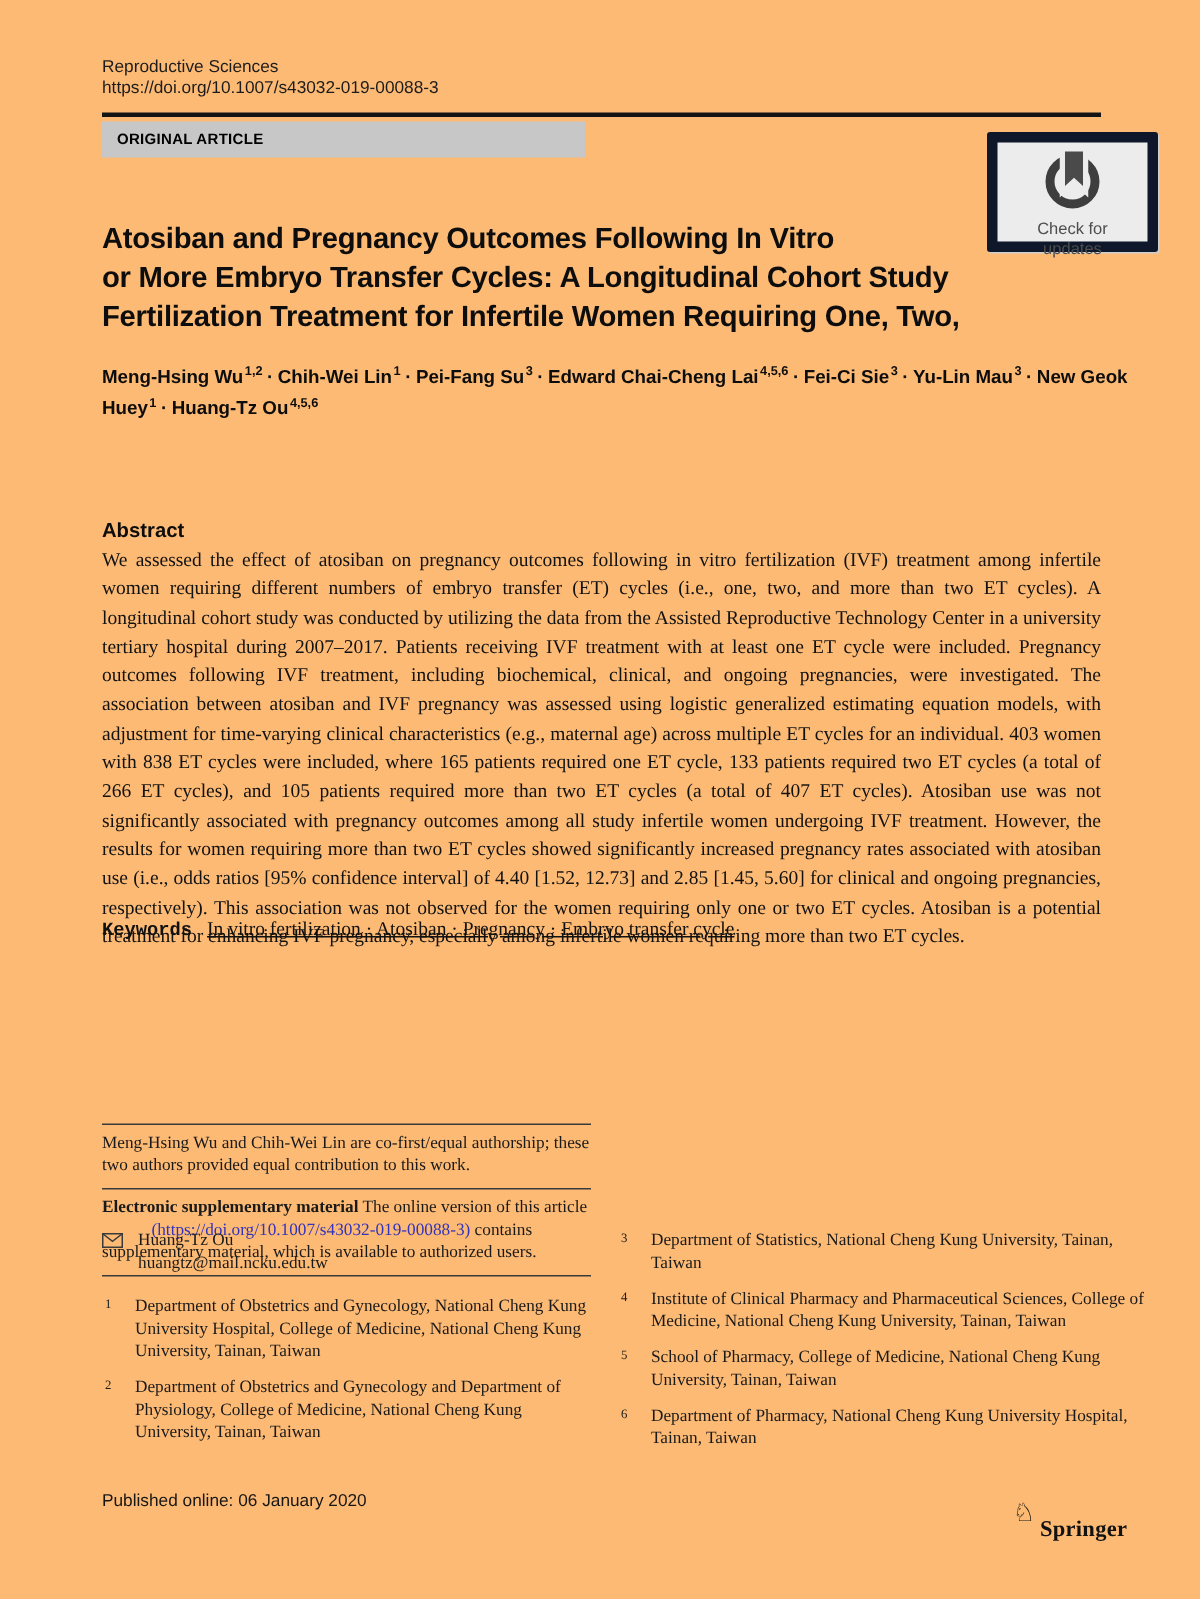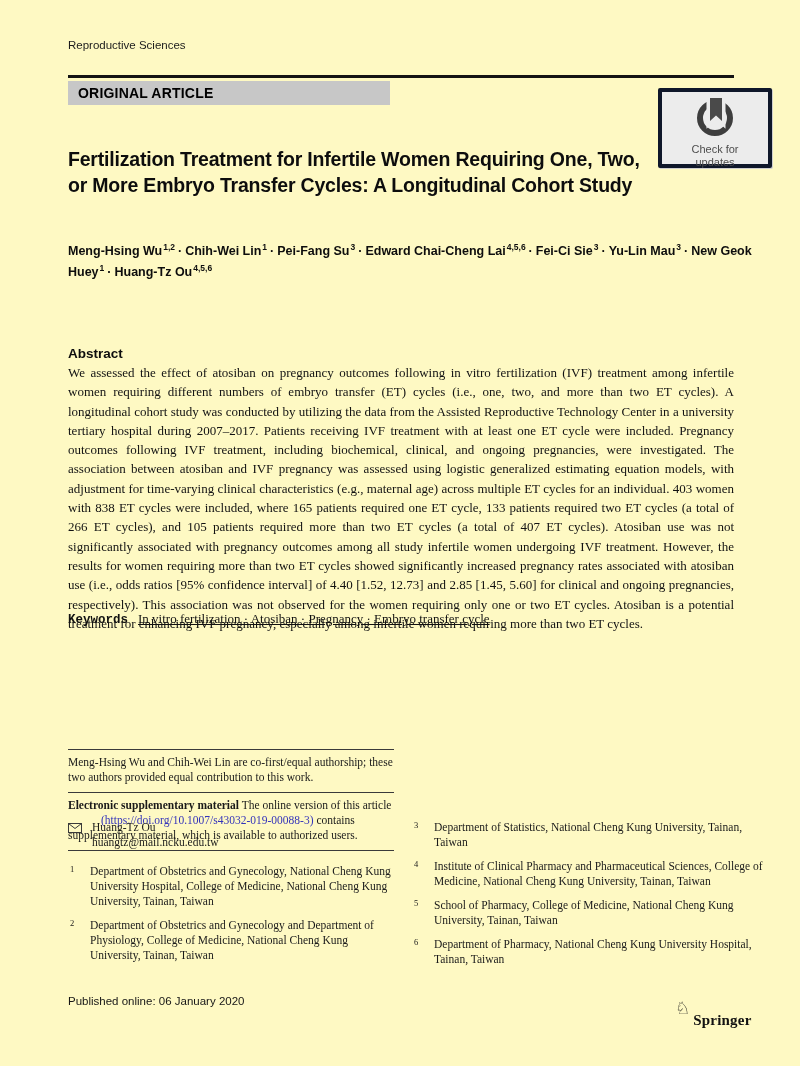--- a/index.html
+++ b/index.html
@@ -1,35 +1,35 @@
 <!DOCTYPE html>
 <html><head>
 <meta charset="utf-8">
 <style>
   * { margin:0; padding:0; box-sizing:border-box; }
   html,body { background:#888; }
   .page {
     position:relative; width:800px; height:1066px; margin:0 auto;
-    background:#fef9c3; overflow:hidden;
+    background:#fdba74; overflow:hidden;
     font-family:"Liberation Sans", sans-serif; color:#111;
   }
   
   .journal-head { position:absolute; top:38px; left:68px; right:66px; }
   .journal-name { font-size:11.5px; color:#1c1c1c; line-height:14px; }
   .journal-doi  { font-size:11.5px; color:#1c1c1c; line-height:14px; }
   .head-rule { position:absolute; top:75px; left:68px; width:666px; height:3px; background:#141414; }
   .article-type {
     position:absolute; top:81px; left:68px; width:322px; height:24px;
-    background:#c7c7c7; color:#000; font-weight:bold; font-size:14px;
+    background:#c7c7c7; color:#000; font-weight:bold; font-size:10px;
     display:flex; align-items:center; padding-left:10px; letter-spacing:.2px;
   }
   
   .badge {
     position:absolute; top:88px; left:658px; width:114px; height:80px;
-    background:#ececec; border:4px solid #0f172a; border-radius:2px;
+    background:#ececec; border:7px solid #0f172a; border-radius:2px;
     box-shadow:1px 1px 0 #cfcfcf;
     display:flex; flex-direction:column; align-items:center; justify-content:flex-start;
     cursor:pointer;
   }
   .badge svg { margin-top:4px; }
   .badge-text { font-size:11px; line-height:12.5px; color:#4d4d4d; text-align:center; margin-top:1px; }
   
   .title {
     position:absolute; top:146px; left:68px; width:640px;
     font-size:19.5px; font-weight:bold; line-height:26px; color:#0d0d0d;
@@ -79,41 +79,43 @@
   .springer-glyph { font-size:17px; line-height:17px; }
   .springer-word { font-family:"Liberation Serif", serif; font-size:15px; font-weight:600; letter-spacing:.2px;margin-top:24px; }
 </style>
 </head>
 <body>
 
 <div class="page">
 
   <div class="journal-head">
     <div class="journal-name">Reproductive Sciences</div>
+    <div class="journal-doi">https://doi.org/10.1007/s43032-019-00088-3</div>
   </div>
   <div class="head-rule" style="background: rgb(20, 20, 20);"></div>
   <div class="article-type" style="background: rgb(199, 199, 199);">ORIGINAL ARTICLE</div>
 
   <div class="badge">
     <span>
       <svg width="42" height="42" viewBox="0 0 42 42">
         <circle cx="21" cy="22" r="15" fill="none" stroke="#3e3e3e" stroke-width="6"></circle>
         <path d="M15 1 h14 v26 l-7 -6.5 l-7 6.5 z" fill="#ececec" stroke="#ececec" stroke-width="5"></path>
         <path d="M16 2 h12 v23 l-6 -5.5 l-6 5.5 z" fill="#4a4a4a"></path>
       </svg>
     </span>
     <div class="badge-text">
       <span style="white-space:pre-line;">Check for
 updates</span>
     </div>
   </div>
 
   <h1 class="title">
+      <div>Atosiban and Pregnancy Outcomes Following In Vitro</div>
+      <div>or More Embryo Transfer Cycles: A Longitudinal Cohort Study</div>
       <div>Fertilization Treatment for Infertile Women Requiring One, Two,</div>
-      <div>or More Embryo Transfer Cycles: A Longitudinal Cohort Study</div>
     </h1>
 
   <div class="authors"><span><span>Meng-Hsing Wu</span><sup>1,2</sup></span><span class="sep">·</span><span><span>Chih-Wei Lin</span><sup>1</sup></span><span class="sep">·</span><span><span>Pei-Fang Su</span><sup>3</sup></span><span class="sep">·</span><span><span>Edward Chai-Cheng Lai</span><sup>4,5,6</sup></span><span class="sep">·</span><span><span>Fei-Ci Sie</span><sup>3</sup></span><span class="sep">·</span><span><span>Yu-Lin Mau</span><sup>3</sup></span><span class="sep">·</span><span><span>New Geok Huey</span><sup>1</sup></span><span class="sep">·</span><span><span>Huang-Tz Ou</span><sup>4,5,6</sup></span></div>
 
 
   <div class="abstract-head">Abstract</div>
   <div class="abstract-body">We assessed the effect of atosiban on pregnancy outcomes following in vitro fertilization (IVF) treatment among infertile women requiring different numbers of embryo transfer (ET) cycles (i.e., one, two, and more than two ET cycles). A longitudinal cohort study was conducted by utilizing the data from the Assisted Reproductive Technology Center in a university tertiary hospital during 2007–2017. Patients receiving IVF treatment with at least one ET cycle were included. Pregnancy outcomes following IVF treatment, including biochemical, clinical, and ongoing pregnancies, were investigated. The association between atosiban and IVF pregnancy was assessed using logistic generalized estimating equation models, with adjustment for time-varying clinical characteristics (e.g., maternal age) across multiple ET cycles for an individual. 403 women with 838 ET cycles were included, where 165 patients required one ET cycle, 133 patients required two ET cycles (a total of 266 ET cycles), and 105 patients required more than two ET cycles (a total of 407 ET cycles). Atosiban use was not significantly associated with pregnancy outcomes among all study infertile women undergoing IVF treatment. However, the results for women requiring more than two ET cycles showed significantly increased pregnancy rates associated with atosiban use (i.e., odds ratios [95% confidence interval] of 4.40 [1.52, 12.73] and 2.85 [1.45, 5.60] for clinical and ongoing pregnancies, respectively). This association was not observed for the women requiring only one or two ET cycles. Atosiban is a potential treatment for enhancing IVF pregnancy, especially among infertile women requiring more than two ET cycles.</div>
 
   <div class="keywords">
     <span class="kw-label">Keywords</span><span class="kw-text">In vitro fertilization · Atosiban · Pregnancy · Embryo transfer cycle</span>

